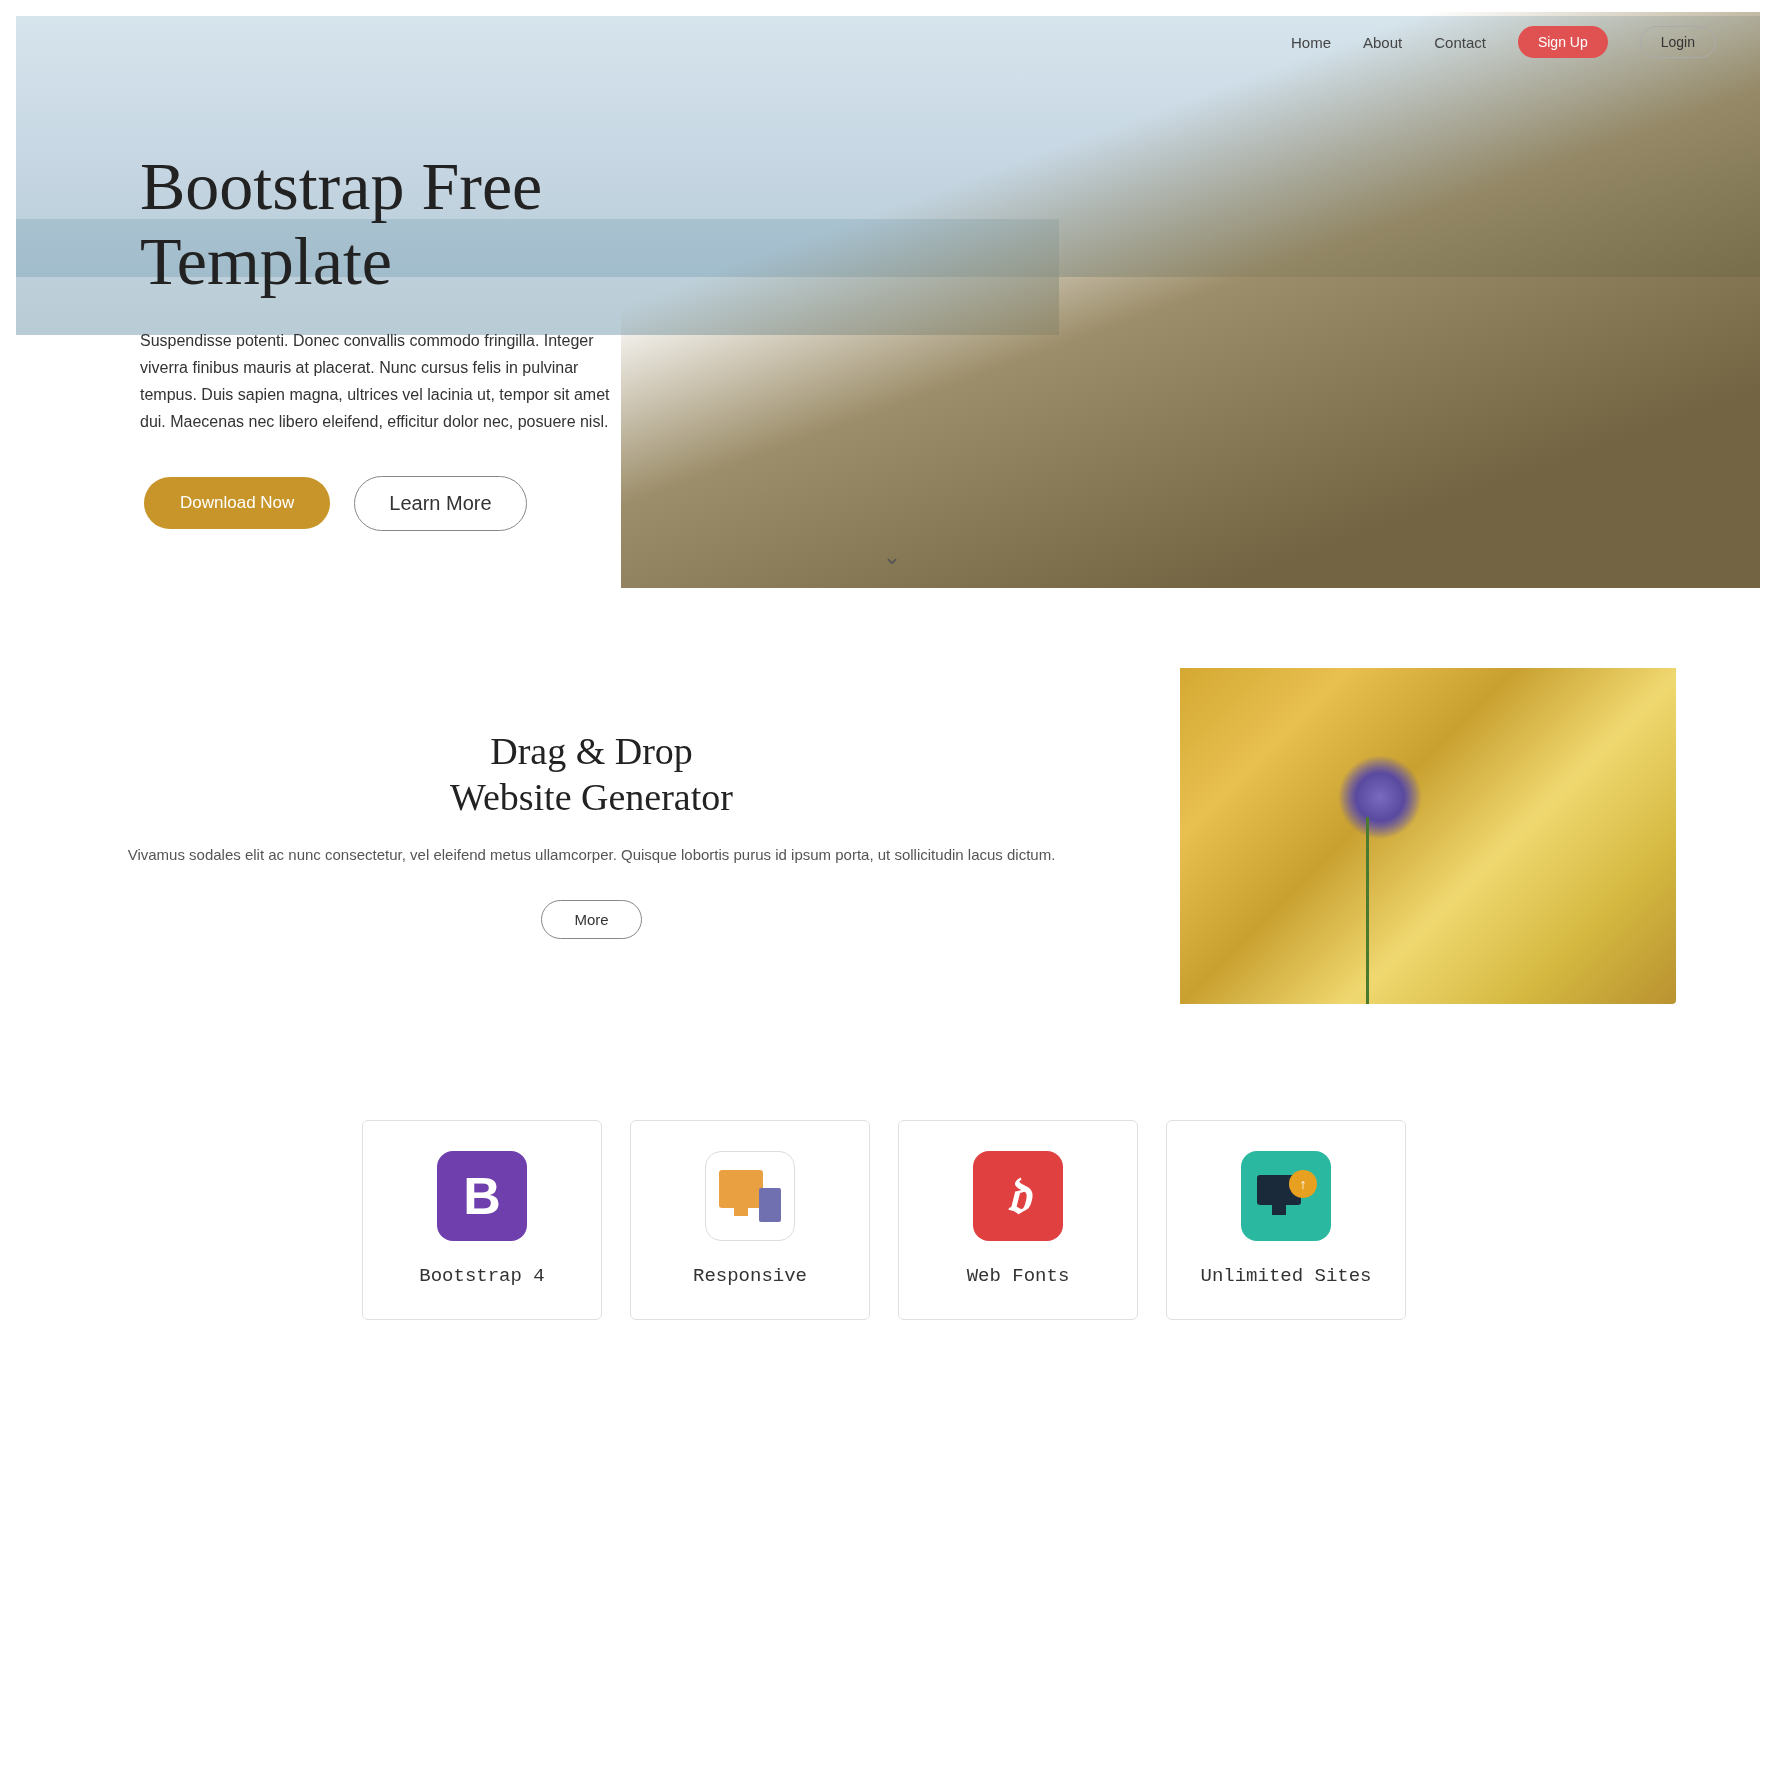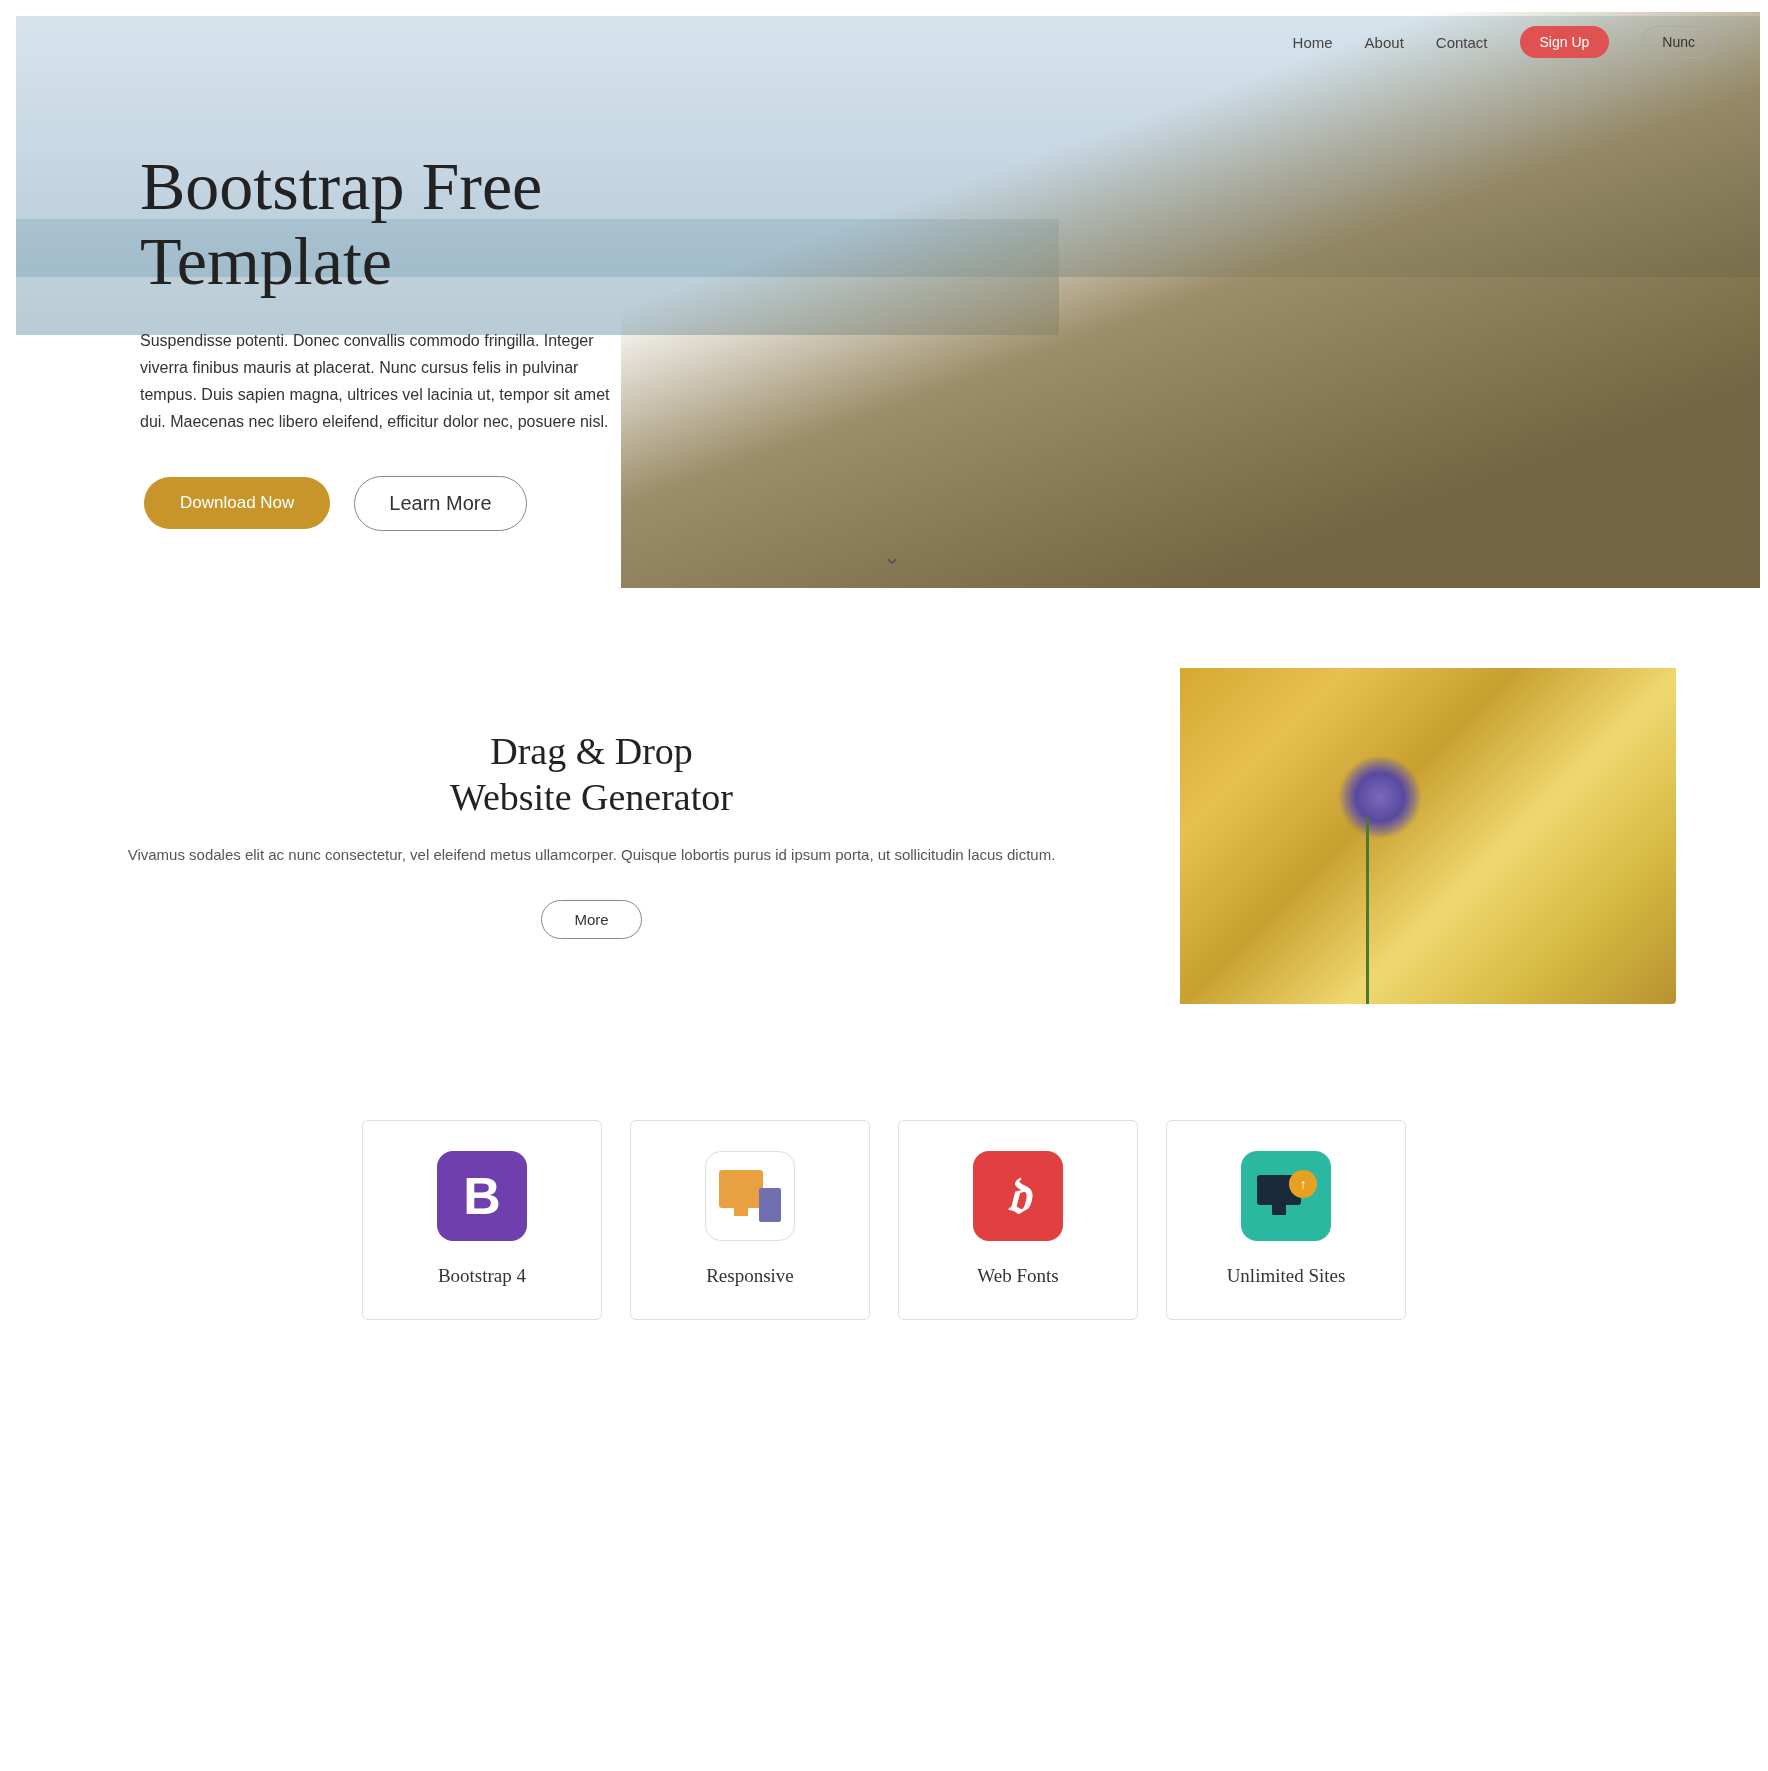--- a/index.html
+++ b/index.html
@@ -230,21 +230,21 @@
       font-weight: 900;
       color: #fff;
     }
     .icon-bootstrap { background: #6e3fad; }
     .icon-responsive { background: #fff; border: 1px solid #ddd; }
     .icon-webfonts { background: #e04040; }
     .icon-unlimited { background: #2ab8a0; }
     .card-label {
       font-size: 19px;
       color: #333;
-      font-family: Liberation Serif, serif;
+      font-family: Liberation Mono, monospace;
     }
 
     
     .b-icon {
       font-family: Arial Black, sans-serif;
       font-size: 52px;
       font-weight: 900;
       color: #fff;
     }
 
@@ -323,21 +323,21 @@
   </style>
 </head>
 <body>
 
 <nav>
   <div class="nav-links">
     <a class="nav-link">Home</a>
     <a class="nav-link">About</a>
     <a class="nav-link">Contact</a>
     <button class="btn-signup">Sign Up</button>
-    <button class="btn-login">Nunc</button>
+    <button class="btn-login">Login</button>
   </div>
 </nav>
 
 <section class="hero">
   <div class="hero-sky"></div>
   <div class="hero-sea"></div>
   <div class="hero-grass"></div>
   <div class="hero-content">
     <h1 class="hero-title">Bootstrap Free Template</h1>
     <p class="hero-subtitle">Suspendisse potenti. Donec convallis commodo fringilla. Integer viverra finibus mauris at placerat. Nunc cursus felis in pulvinar tempus. Duis sapien magna, ultrices vel lacinia ut, tempor sit amet dui. Maecenas nec libero eleifend, efficitur dolor nec, posuere nisl.</p>

